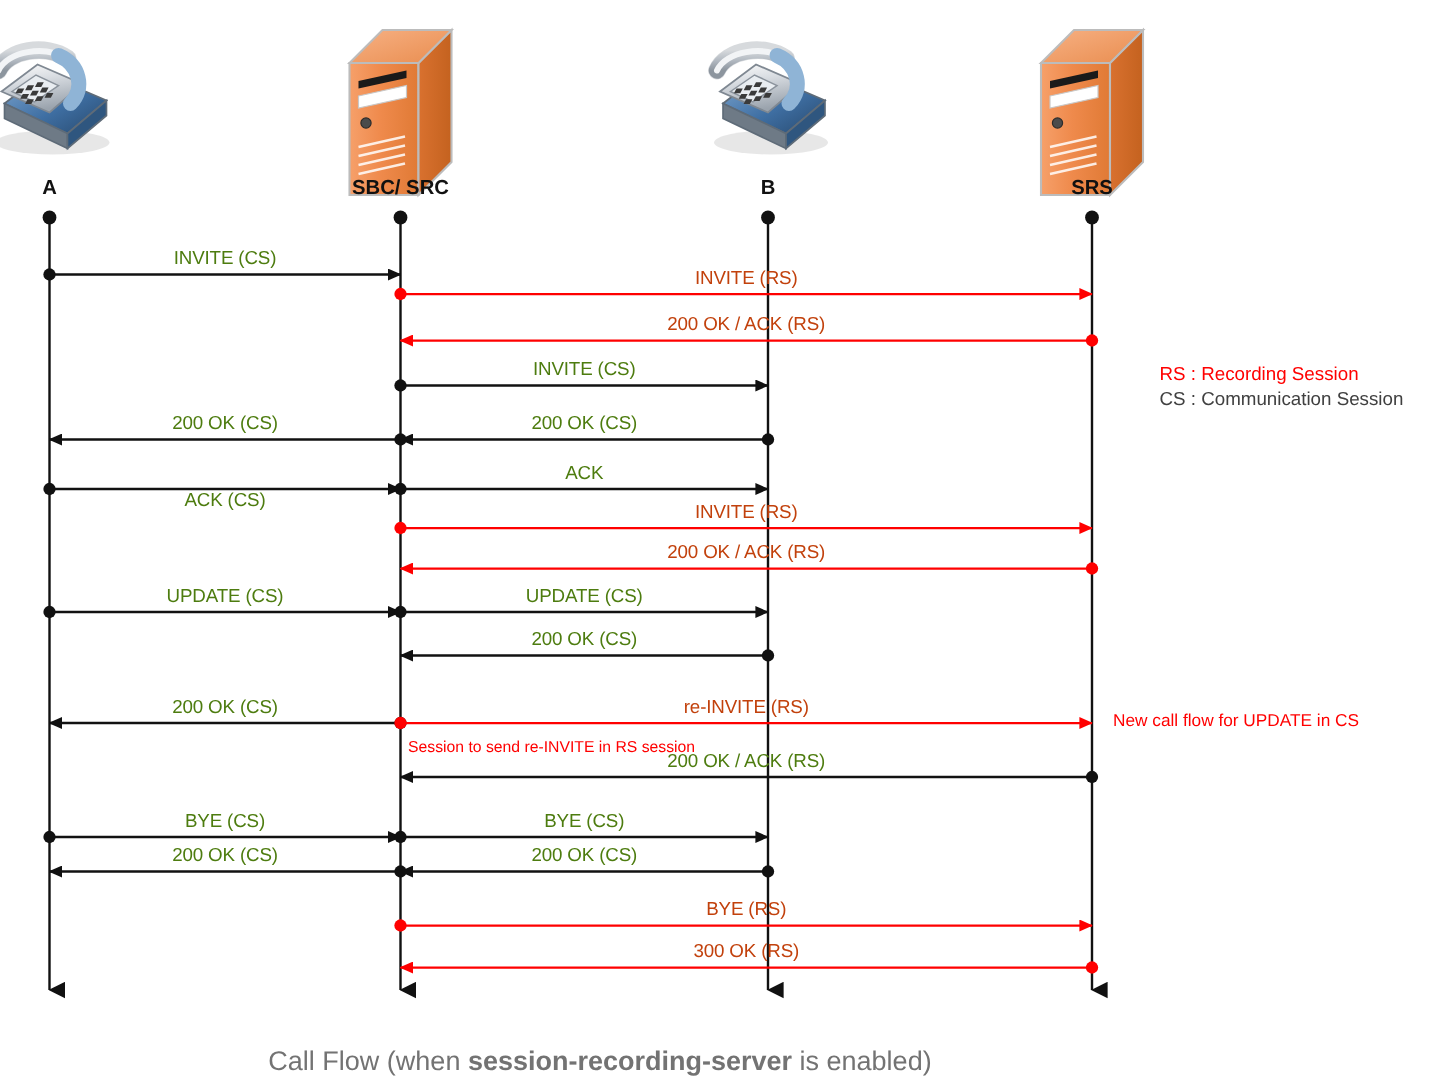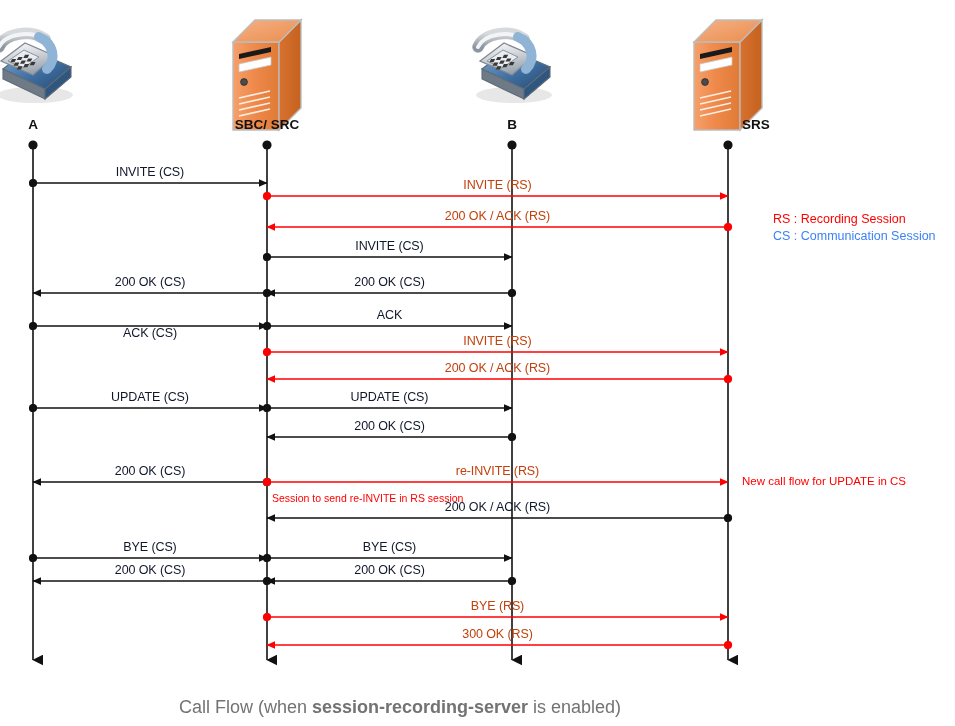--- a/index.html
+++ b/index.html
@@ -1,25 +1,25 @@
 <!DOCTYPE html>
 <html><head>
 <meta charset="utf-8">
 <style>
   html,body{margin:0;padding:0;background:#ffffff;}
   body{width:955px;height:726px;font-family:"Liberation Sans",sans-serif;position:relative;overflow:hidden;}
   #stage{position:absolute;left:0;top:0;width:955px;height:726px;}
   svg#diagram{position:absolute;left:0;top:0;width:955px;height:726px;}
   .actor-label{position:absolute;font-weight:bold;font-size:13.5px;color:#111111;white-space:nowrap;transform:translateX(-50%);}
-  .msg-label{position:absolute;font-size:12.5px;color:#0f172a;white-space:nowrap;transform:translate(-50%,-100%);letter-spacing:-0.1px;}
+  .msg-label{position:absolute;font-size:12.5px;color:#4d7c0f;white-space:nowrap;transform:translate(-50%,-100%);letter-spacing:-0.1px;}
   .msg-label.rs{color:#c2410c;}
   .note-left{position:absolute;font-size:10.5px;color:#ff0000;white-space:nowrap;}
-  .legend{position:absolute;font-size:12.5px;white-space:nowrap;line-height:17px;}
+  .legend{position:absolute;font-size:12.5px;white-space:nowrap;line-height:17px;margin-top:30px;}
   .legend .rsline{color:#ff0000;}
-  .legend .csline{color:#3b82f6;}
+  .legend .csline{color:#404040;}
   .caption{position:absolute;font-size:18px;color:#737373;white-space:nowrap;transform:translateX(-50%);}
   .caption b{font-weight:bold;}
 </style>
 </head>
 <body>
 
 <div id="stage">
 
   <svg id="diagram" viewBox="0 0 955 726">
     <defs>
@@ -226,21 +226,21 @@
         <g>
           <line x1="728" y1="645" x2="267" y2="645" stroke="#ff0000" stroke-width="1.5" marker-end="url(#arrowRed)" marker-start="url(#dotRed)"></line>
         </g>
       </g>
   </svg>
 
   <div id="actor-labels">
       <div class="actor-label" style="left: 33px; top: 117px;">A</div>
       <div class="actor-label" style="left: 267px; top: 117px;">SBC/ SRC</div>
       <div class="actor-label" style="left: 512px; top: 117px;">B</div>
-      <div class="actor-label" style="left: 728px; top: 117px; margin-left: 28px;">SRS</div>
+      <div class="actor-label" style="left: 728px; top: 117px;">SRS</div>
     </div>
   <div id="message-labels">
       <div class="msg-label" style="left: 150px; top: 179px;">INVITE (CS)</div>
       <div class="msg-label rs" style="left: 497.5px; top: 192px;">INVITE (RS)</div>
       <div class="msg-label rs" style="left: 497.5px; top: 223px;">200 OK / ACK (RS)</div>
       <div class="msg-label" style="left: 389.5px; top: 253px;">INVITE (CS)</div>
       <div class="msg-label" style="left: 389.5px; top: 289px;">200 OK (CS)</div>
       <div class="msg-label" style="left: 150px; top: 289px;">200 OK (CS)</div>
       <div class="msg-label" style="left: 150px; top: 340px;">ACK (CS)</div>
       <div class="msg-label" style="left: 389.5px; top: 322px;">ACK</div>

